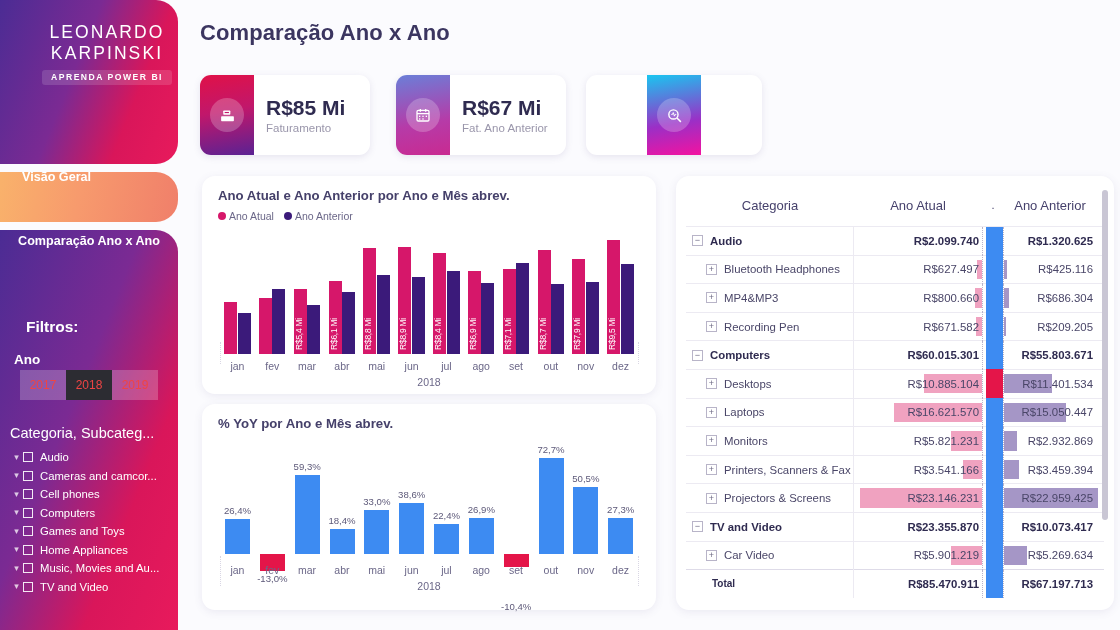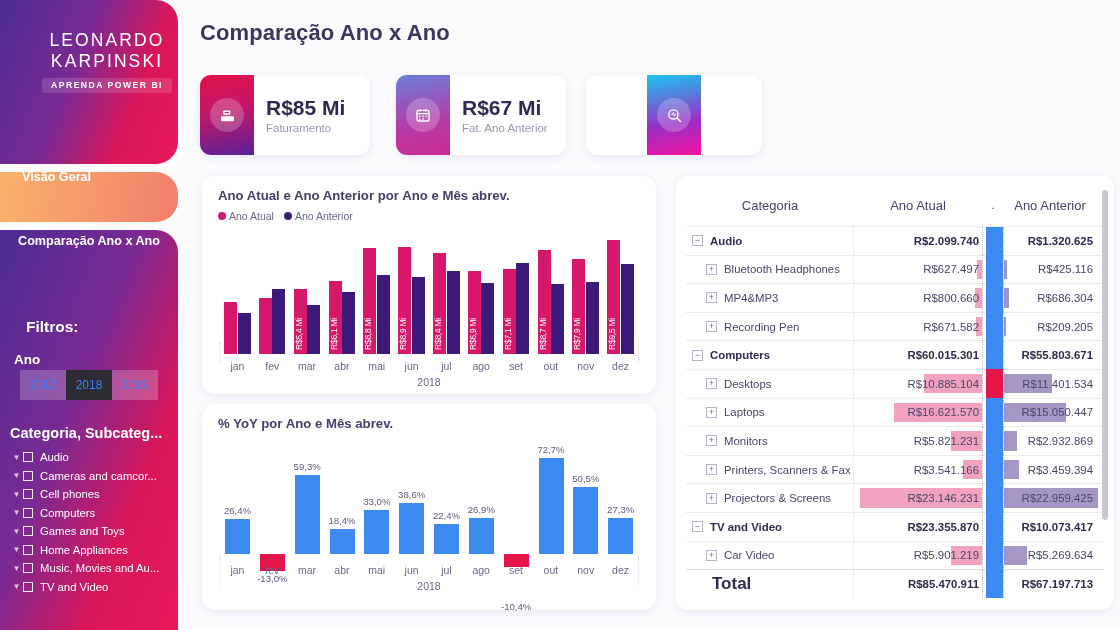--- a/index.html
+++ b/index.html
@@ -17,21 +17,21 @@
     position: absolute; left: 0; width: 178px;
     border-radius: 0 22px 22px 0;
     background: linear-gradient(112deg, #4b2c94 0%, #7b2a93 42%, #d9165a 72%, #e81a5c 100%);
     overflow: hidden;
   }
   .panel-logo { top: 0; height: 164px; }
   .panel-nav  { top: 172px; height: 50px;
     background: linear-gradient(100deg, #f9b26b 0%, #f79a6d 45%, #f07f6a 100%); }
   .panel-filters { top: 230px; height: 400px; border-radius: 0 22px 0 0; }
 
-  .logo-wrap { position: absolute; left: 0; top: 30px; width: 214px; text-align: center; }
+  .logo-wrap { position: absolute; left: 0; top: 22px; width: 214px; text-align: center; }
   .logo-l1, .logo-l2 {
     font-size: 17.5px; letter-spacing: 2.1px; color: #ffffff; line-height: 21px;
     font-weight: 300;
   }
   .logo-badge {
     display: inline-block; margin-top: 6px; padding: 2px 9px 3px 9px;
     background: rgba(255,255,255,0.14); border-radius: 3px;
     font-size: 8.6px; letter-spacing: 1.5px; color: #ffffff; font-weight: 700;
   }
   .nav-label {
@@ -45,28 +45,28 @@
     position: absolute; left: 14px; top: 318px;
     color: #fff; font-size: 15.5px; font-weight: 700; margin-left: 12px;
   }
   .flt-ano-label {
     position: absolute; left: 14px; top: 352px;
     color: #fff; font-size: 13.5px; font-weight: 700;
   }
   .year-row { position: absolute; left: 20px; top: 370px; display: flex; }
   .year-btn {
     width: 46px; height: 30px; display: flex; align-items: center; justify-content: center;
-    color: #3b82f6; font-size: 12px;
+    color: #ef4444; font-size: 12px;
     background: rgba(255,255,255,0.22);
   }
   .year-btn.sel { background: #2c2c32; }
 
   .cat-title {
     position: absolute; left: 10px; top: 425px;
-    color: #ffffff; font-size: 14.5px; font-weight: 700;
+    color: #ffffff; font-size: 14.5px; font-weight: 400;
   }
   .cat-list { position: absolute; left: 10px; top: 448px; width: 166px; }
   .cat-row { display: flex; align-items: center; height: 18.5px; }
   .chev {
     width: 13px; text-align: center; color: rgba(255,255,255,0.75);
     font-size: 9px; line-height: 1;
   }
   .cbx {
     width: 10px; height: 10px; border: 1.3px solid rgba(255,255,255,0.9);
     margin-right: 7px; flex: 0 0 auto;
@@ -173,21 +173,21 @@
   .exp {
     width: 11px; height: 11px; border: 1px solid #b8b4c8; color: #6f6b86;
     font-size: 9px; line-height: 9px; text-align: center; margin-right: 7px; flex: 0 0 auto;
     background: #fff;
   }
   .td0 .name { font-size: 11.4px; color: #4a4668; white-space: nowrap; }
   .tr.grp-row .td0 .name { font-weight: 700; color: #2f2b50; }
   .tr.grp-row .td0 { padding-left: 6px; }
   .tr.sub-row .td0 { padding-left: 20px; }
   .tr.total .td0 { padding-left: 26px; border-right: 1px solid #eceaf2; }
-  .tr.total .name { font-weight: 700; color: #2f2b50; font-size: 17px; }
+  .tr.total .name { font-weight: 700; color: #2f2b50; font-size: 10px; }
 
   .td1 {
     width: 128px; height: 28.6px; position: relative;
     display: flex; align-items: center; justify-content: flex-end;
   }
   .td1 .dbar {
     position: absolute; right: 0; top: 4.5px; height: 19.5px;
     background: #f0a2c0;
   }
   .td1 .val {

